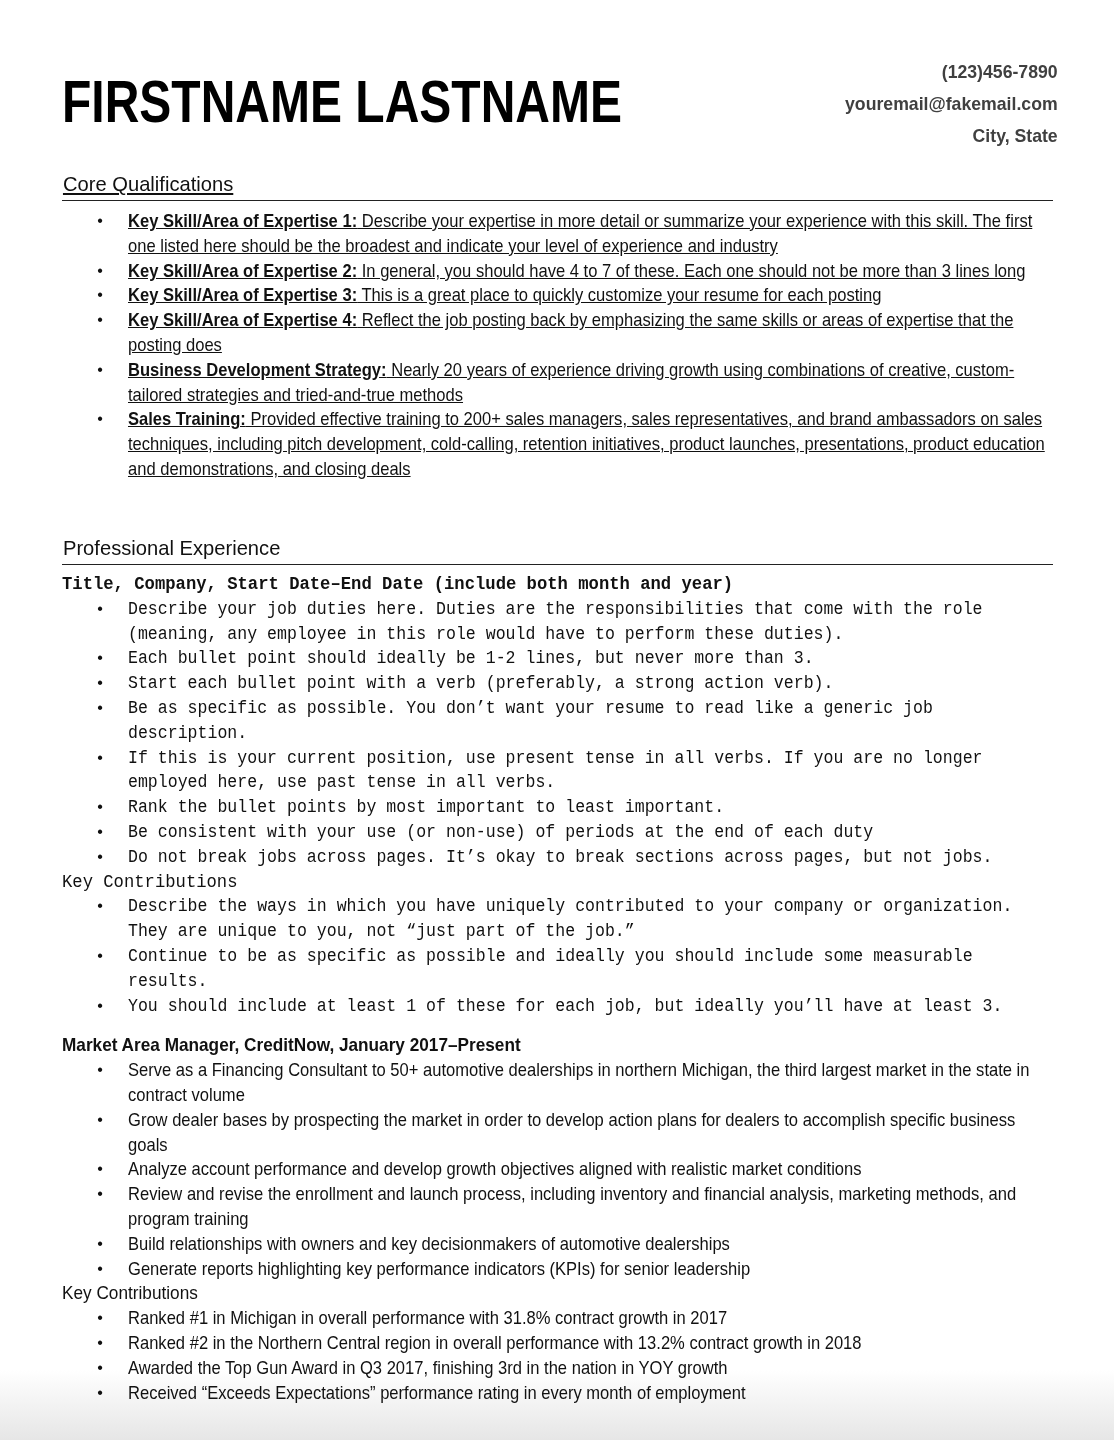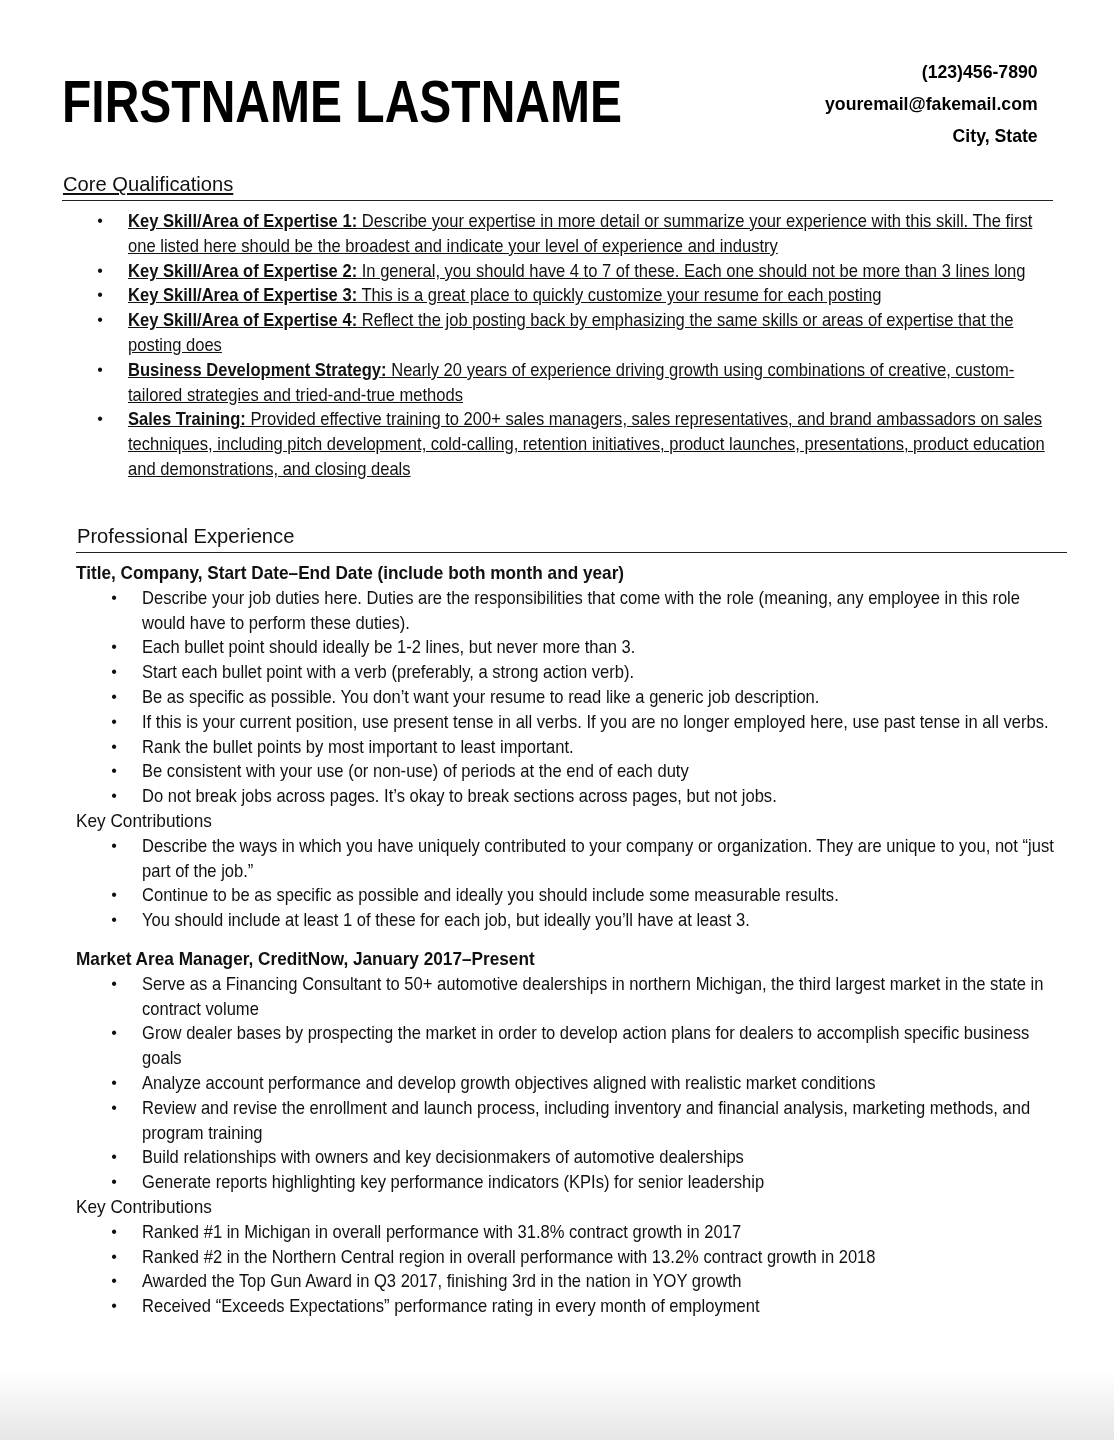--- a/index.html
+++ b/index.html
@@ -13,22 +13,22 @@
   .page { position: absolute; left: 0; top: 0; width: 1114px; height: 1440px; }
   .name {
     position: absolute; left: 62px; top: 66px;
     font-family: "Liberation Sans", sans-serif;
     font-weight: 700; font-size: 60px; line-height: 72px;
     letter-spacing: 0px; color: #000;
     transform: scaleX(0.80); transform-origin: left top;
     white-space: nowrap;
   }
   .contact {
-    position: absolute; right: 76px; top: 56px; text-align: right;
-    font-size: 19px; line-height: 32px; font-weight: 700; color: #000000;
+    position: absolute; right: 56px; top: 56px; text-align: right;
+    font-size: 19px; line-height: 32px; font-weight: 700; color: #404040;
   }
   .contact div { transform: scaleX(0.93); transform-origin: right center; white-space: nowrap; }
   .section { position: absolute; left: 62px; width: 991px; }
   .section-title {
     font-size: 21px; line-height: 28px; color: #111; font-weight: 400;
     padding-left: 1px; height: 30px;
     transform: scaleX(0.96); transform-origin: left center; white-space: nowrap;
   }
   .rule { height: 0; border-top: 1.5px solid #222; margin: 0; }
   .job-title {
@@ -41,21 +41,21 @@
     position: relative; padding-left: 66px;
     font-size: 18.5px; line-height: 24.8px; color: #111;
   }
   li .bullet {
     position: absolute; left: 33px; top: 0; width: 10px; text-align: center; font-size: 16px;
   }
   li .txt { display: block; width: 1030px; transform: scaleX(0.895); transform-origin: left top; }
   li b { font-weight: 700; }
   #cq { top: 170px; text-decoration: underline; }
   #cq ul { margin-top: 8px; }
-  #pe { top: 522px; margin-left: 14px; }
+  #pe { top: 534px; }
   .gap { height: 14px; }
 </style>
 </head>
 <body>
 
 <div class="page">
 
   <div class="name">FIRSTNAME LASTNAME</div>
 
   <div class="contact">
@@ -92,21 +92,21 @@
           <span class="bullet">•</span>
           <span class="txt"><b>Sales Training:</b><span> Provided effective training to 200+ sales managers, sales representatives, and brand ambassadors on sales techniques, including pitch development, cold-calling, retention initiatives, product launches, presentations, product education and demonstrations, and closing deals</span></span>
         </li>
     </ul>
   </div>
 
   <div class="section" id="pe">
     <div class="section-title">Professional Experience</div>
     <div class="rule"></div>
 
-    <div style="margin-top:8px;">
+    <div style="margin-top:8px;font-family:Liberation Mono, monospace;">
       <div class="job-title">Title, Company, Start Date–End Date (include both month and year)</div>
       <ul>
         <li>
             <span class="bullet">•</span>
             <span class="txt">Describe your job duties here. Duties are the responsibilities that come with the role (meaning, any employee in this role would have to perform these duties).</span>
           </li>
         <li>
             <span class="bullet">•</span>
             <span class="txt">Each bullet point should ideally be 1-2 lines, but never more than 3.</span>
           </li>

